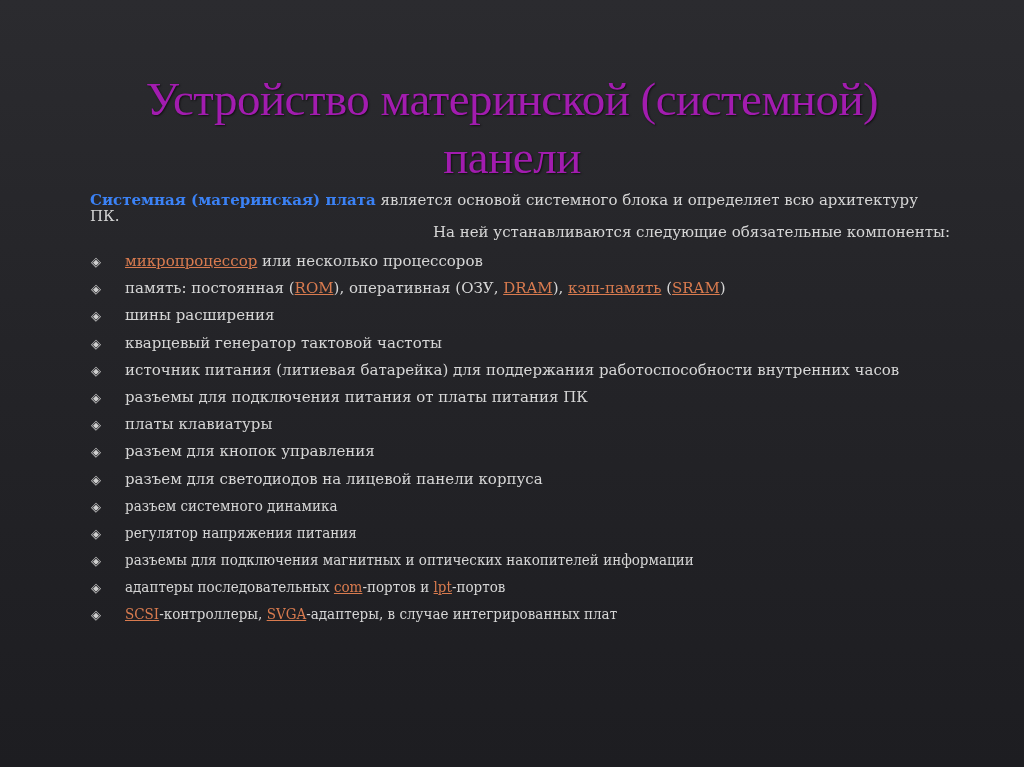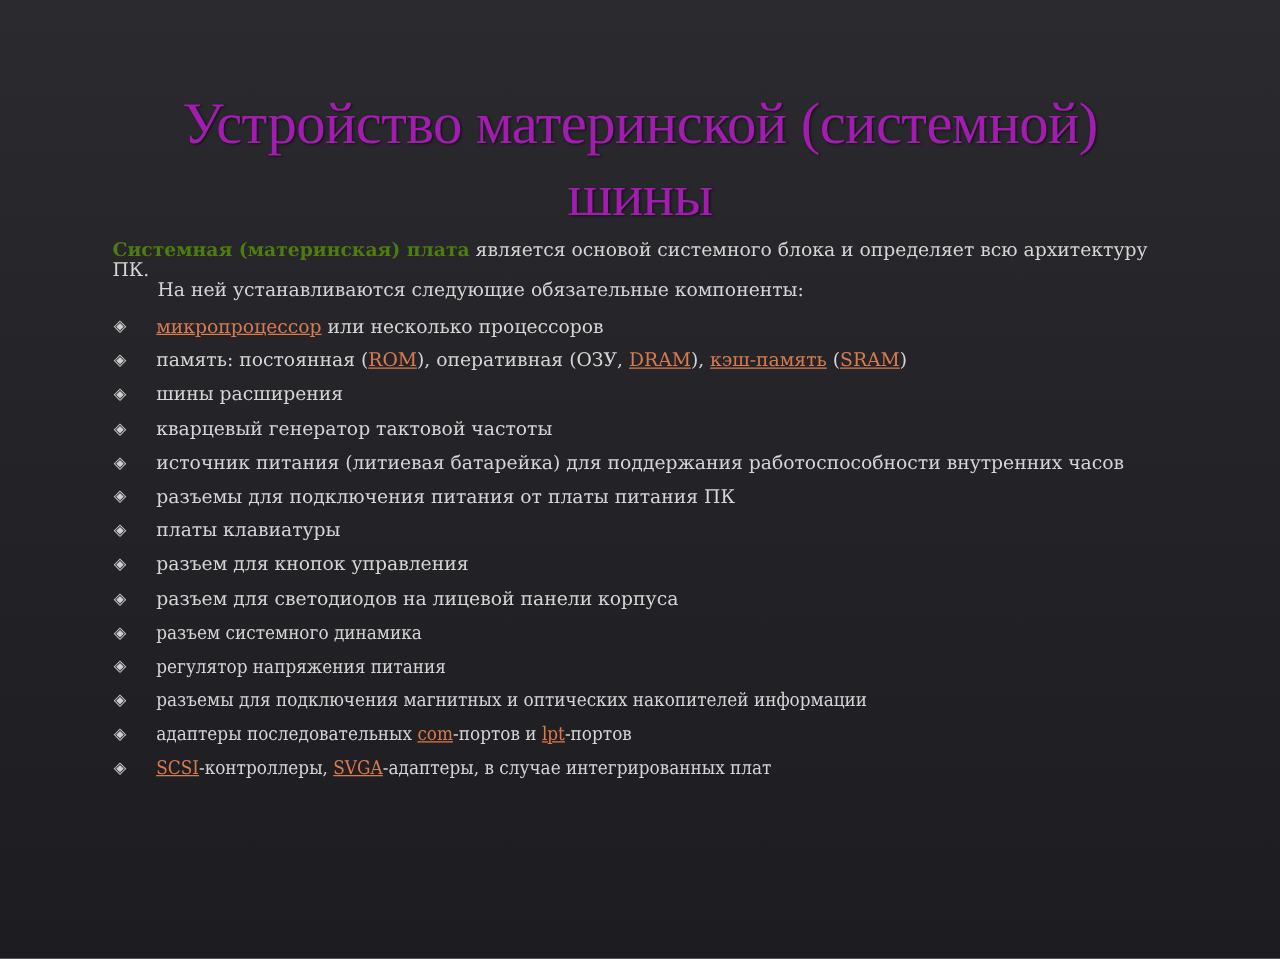--- a/index.html
+++ b/index.html
@@ -17,40 +17,40 @@
       font-size: 47px; line-height: 58px;
       color: #a21caf;
       text-shadow: 1px 1px 2px rgba(0,0,0,0.6);
       letter-spacing: -0.5px;
     }
     .content {
       position: absolute; left: 90px; top: 192px; width: 860px;
       font-size: 15px; line-height: 16px;
     }
     .intro { margin: 0; }
-    .intro b { color: #4d7c0f; }
-    .intro .indent { display: block; padding-left: 36px; }
+    .intro b { color: #3b82f6; }
+    .intro .indent { display: block; padding-left: 36px; text-align: right; }
     ul.items { list-style: none; margin: 8px 0 0 0; padding: 0; }
     ul.items li {
       position: relative; padding-left: 35px; height: 27.2px; line-height: 27px;
       white-space: nowrap;
     }
     ul.items li .bullet {
       position: absolute; left: 0; top: 0; font-size: 13px; color: #cfcfcf;
       width: 12px; text-align: center;
     }
     a.lnk { color: #d97b4f; text-decoration: underline; }
     .cond { display: inline-block; transform: scaleX(0.9); transform-origin: left center; }
   </style>
 </head>
 <body>
 
 <div class="title">
   <div>Устройство материнской (системной)</div>
-  <div>шины</div>
+  <div>панели</div>
 </div>
 
 <div class="content">
   <p class="intro">
     <b>Системная (материнская) плата</b><span> является основой системного блока и определяет всю архитектуру ПК.</span>
     <span class="indent">На ней устанавливаются следующие обязательные компоненты:</span>
   </p>
   <ul class="items" id="items">
       <li><span class="bullet">◈</span><span><a class="lnk" style="color: rgb(217, 123, 79); margin-top: 38px;">микропроцессор</a><span> или несколько процессоров</span></span></li>
       <li><span class="bullet">◈</span><span><span>память: постоянная (</span><a class="lnk" style="color: rgb(217, 123, 79);">ROM</a><span>), оперативная (ОЗУ, </span><a class="lnk" style="color: rgb(217, 123, 79);">DRAM</a><span>), </span><a class="lnk" style="color: rgb(217, 123, 79);">кэш-память</a><span> (</span><a class="lnk" style="color: rgb(217, 123, 79);">SRAM</a><span>)</span></span></li>

